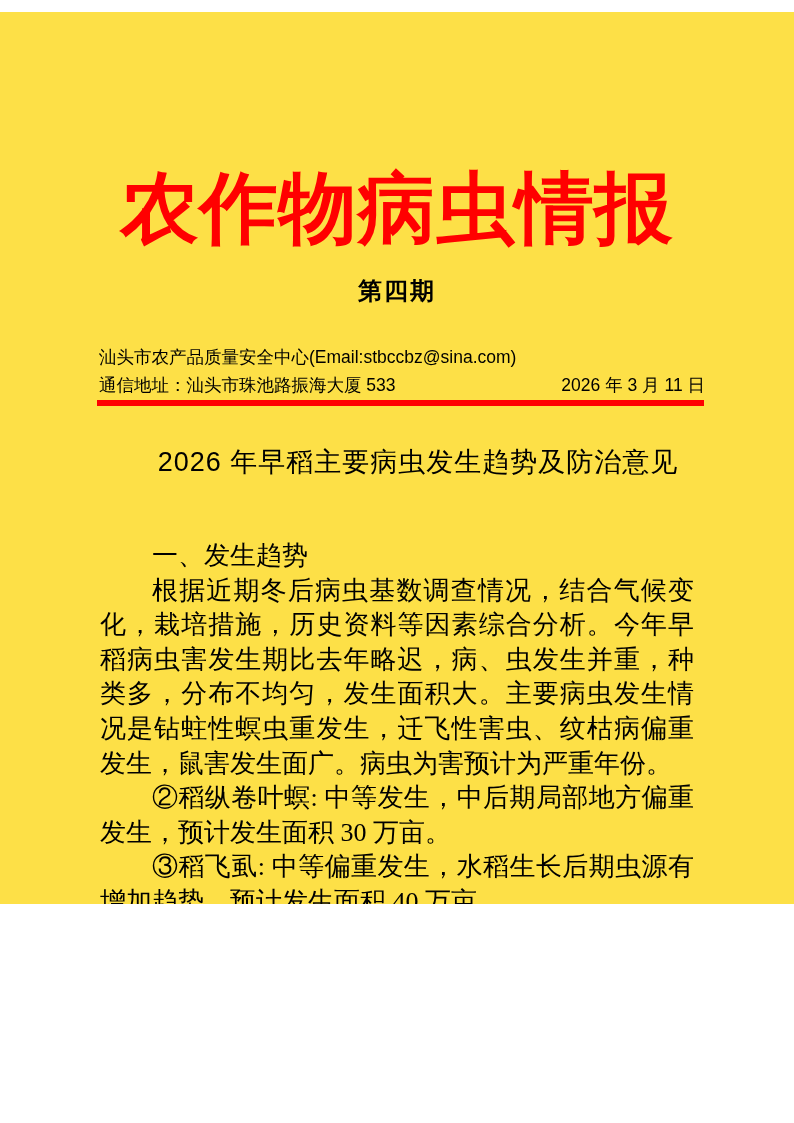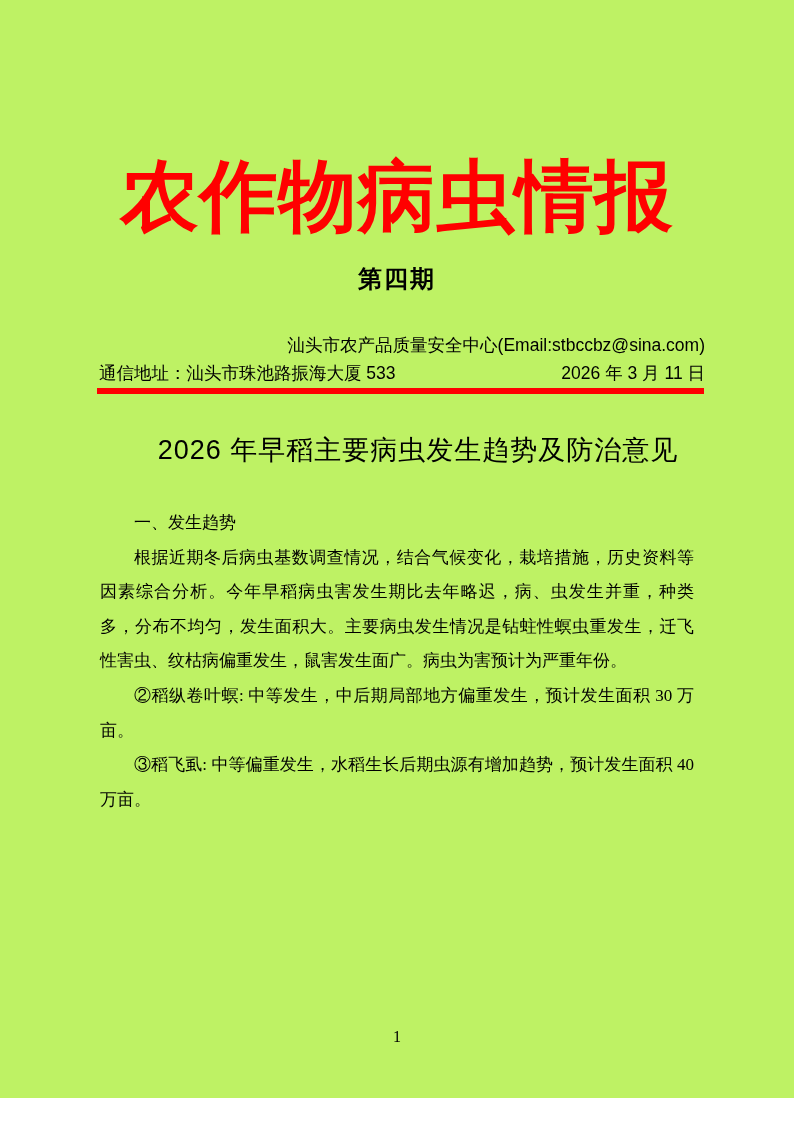--- a/index.html
+++ b/index.html
@@ -1,21 +1,21 @@
 <!DOCTYPE html>
 <html><head>
 <meta charset="utf-8">
 <style>
   html, body { margin: 0; padding: 0; background: #ffffff; }
   .page {
     position: relative;
     width: 794px;
-    height: 1098px;
-    margin: 0 auto;
-    background: #bef264;
+    height: 892px;
+    margin: 12px auto;
+    background: #fde047;
     overflow: hidden;
     font-family: "Liberation Serif", serif;
     color: #000000;
   }
   .masthead {
     position: absolute;
     top: 142px;
     left: 0;
     width: 100%;
     margin: 0;
@@ -39,21 +39,20 @@
     letter-spacing: 2px;
   }
   .info {
     position: absolute;
     left: 99px;
     top: 331px;
     width: 606px;
     font-family: "Liberation Sans", sans-serif;
     font-size: 17.5px;
     line-height: 28px;
-    text-align: right;
   }
   .info-row {
     display: flex;
     justify-content: space-between;
     align-items: baseline;
   }
   .rule {
     position: absolute;
     left: 97px;
     top: 388px;
@@ -71,23 +70,23 @@
     font-family: "Liberation Sans", sans-serif;
     font-weight: normal;
     font-size: 27px;
     letter-spacing: 1px;
     white-space: nowrap;
     padding-left: 21px;
   }
   .body-text {
     position: absolute;
     left: 100px;
-    top: 506px;
+    top: 527px;
     width: 594px;
-    font-size: 17px;
+    font-size: 26px;
     line-height: 34.6px;
     text-align: justify;
   }
   .body-text p {
     margin: 0;
     text-indent: 2em;
   }
   .pageno {
     position: absolute;
     top: 1028px;

